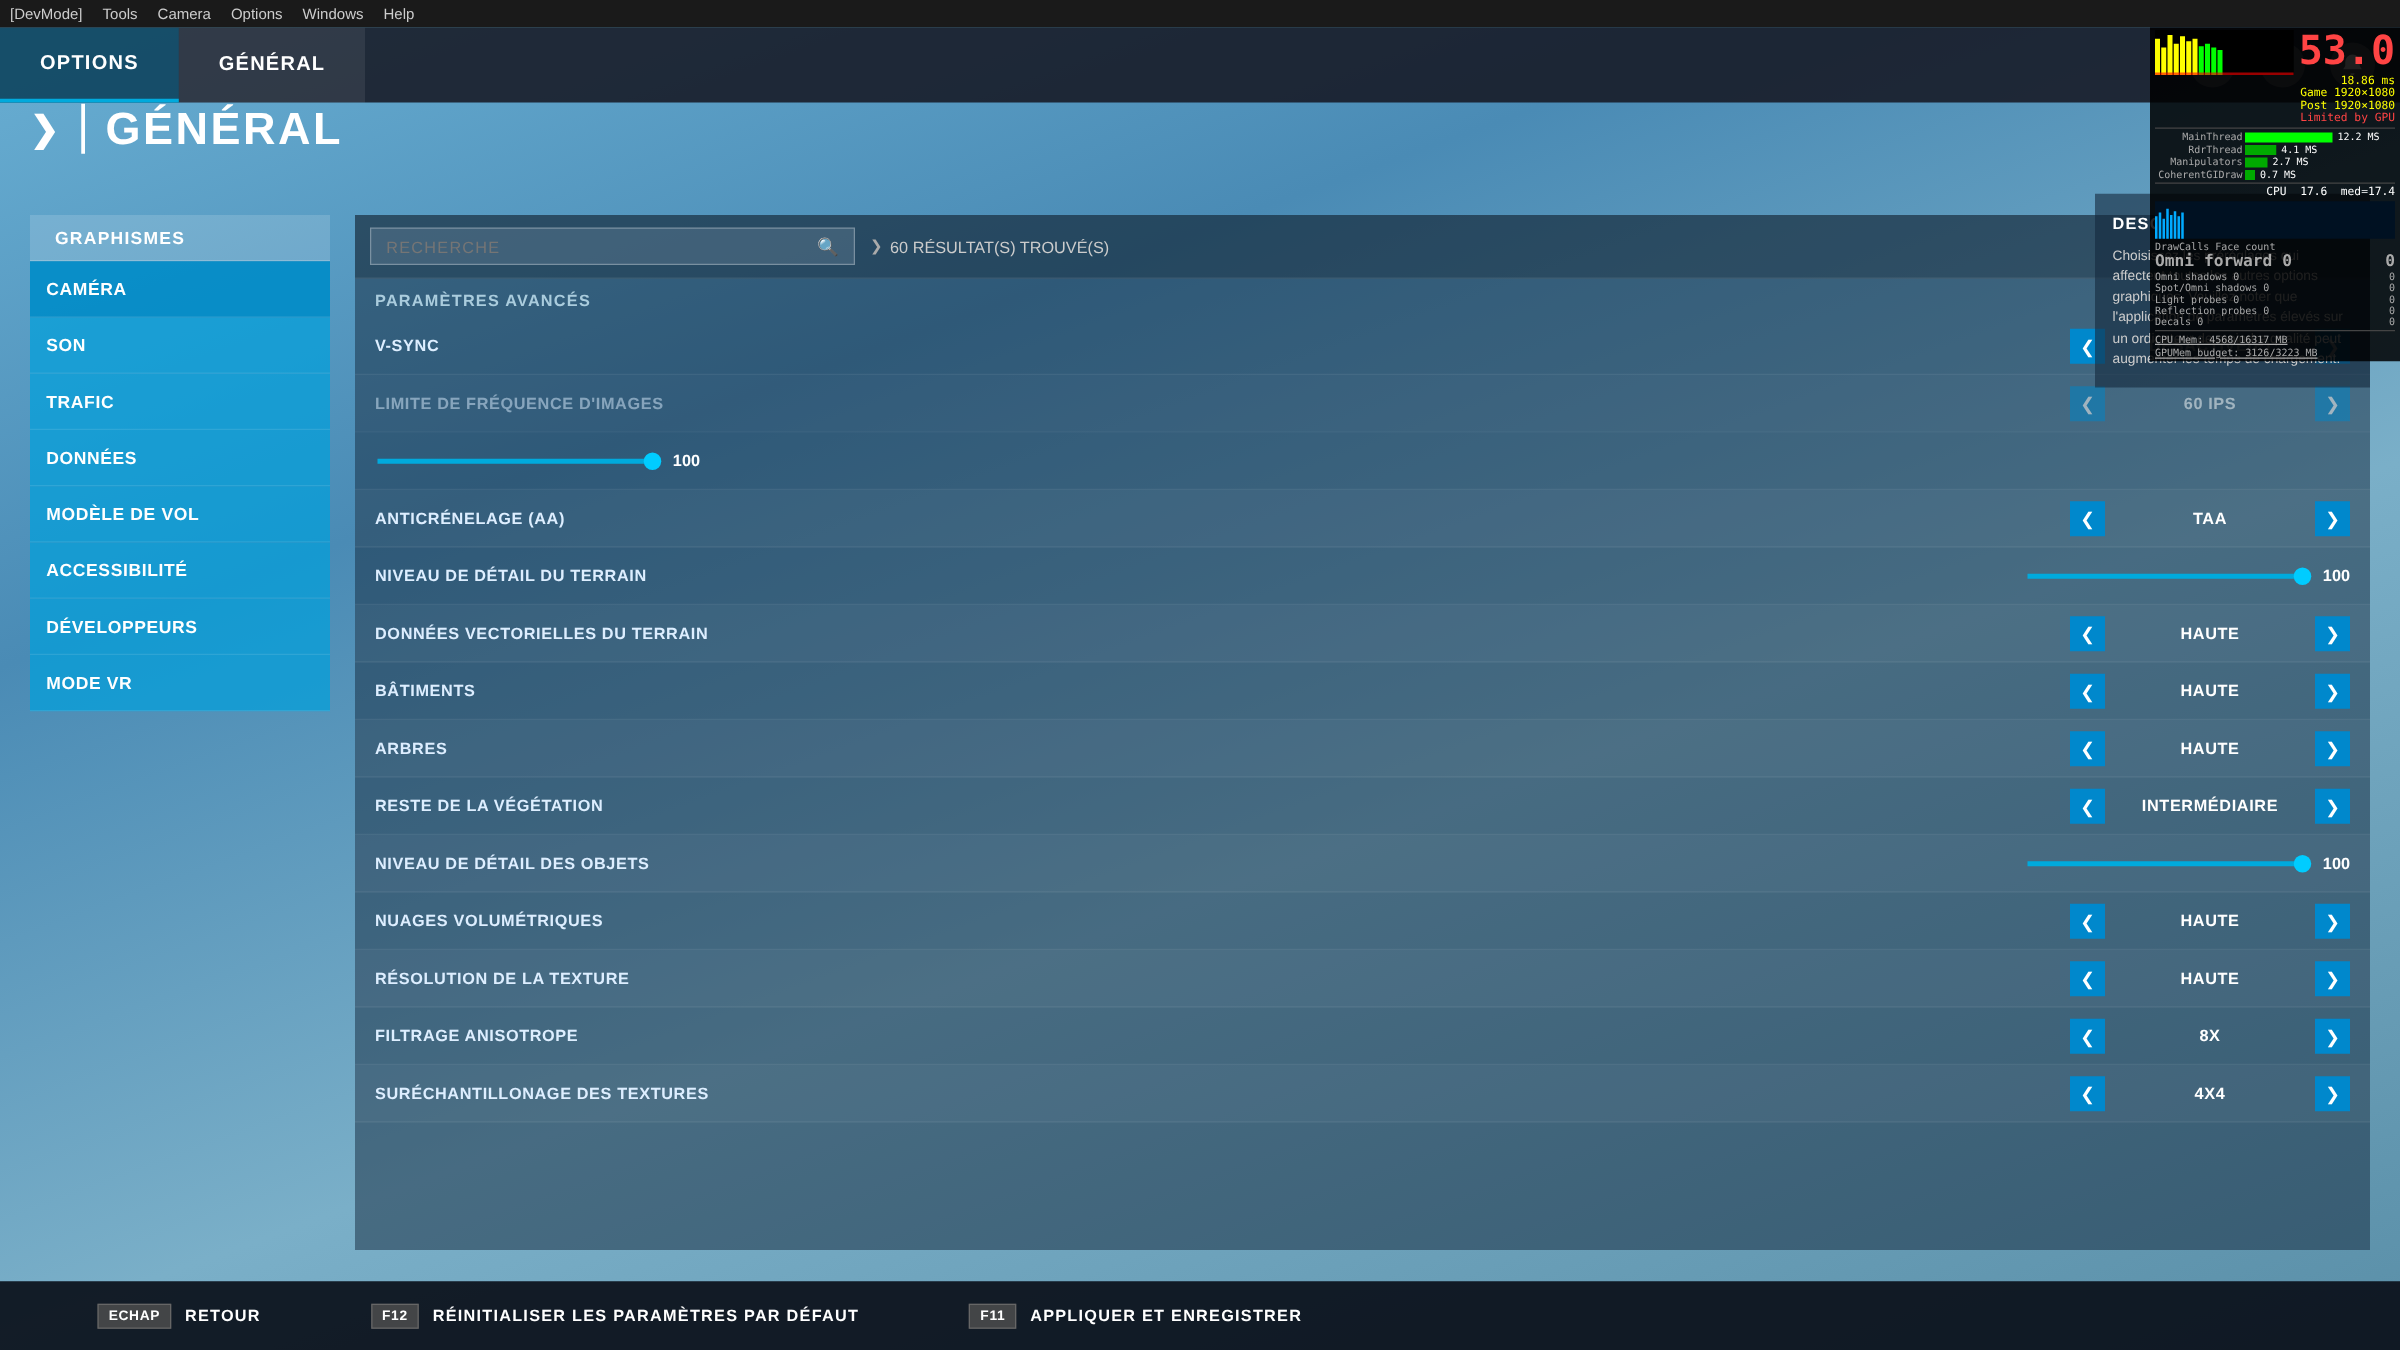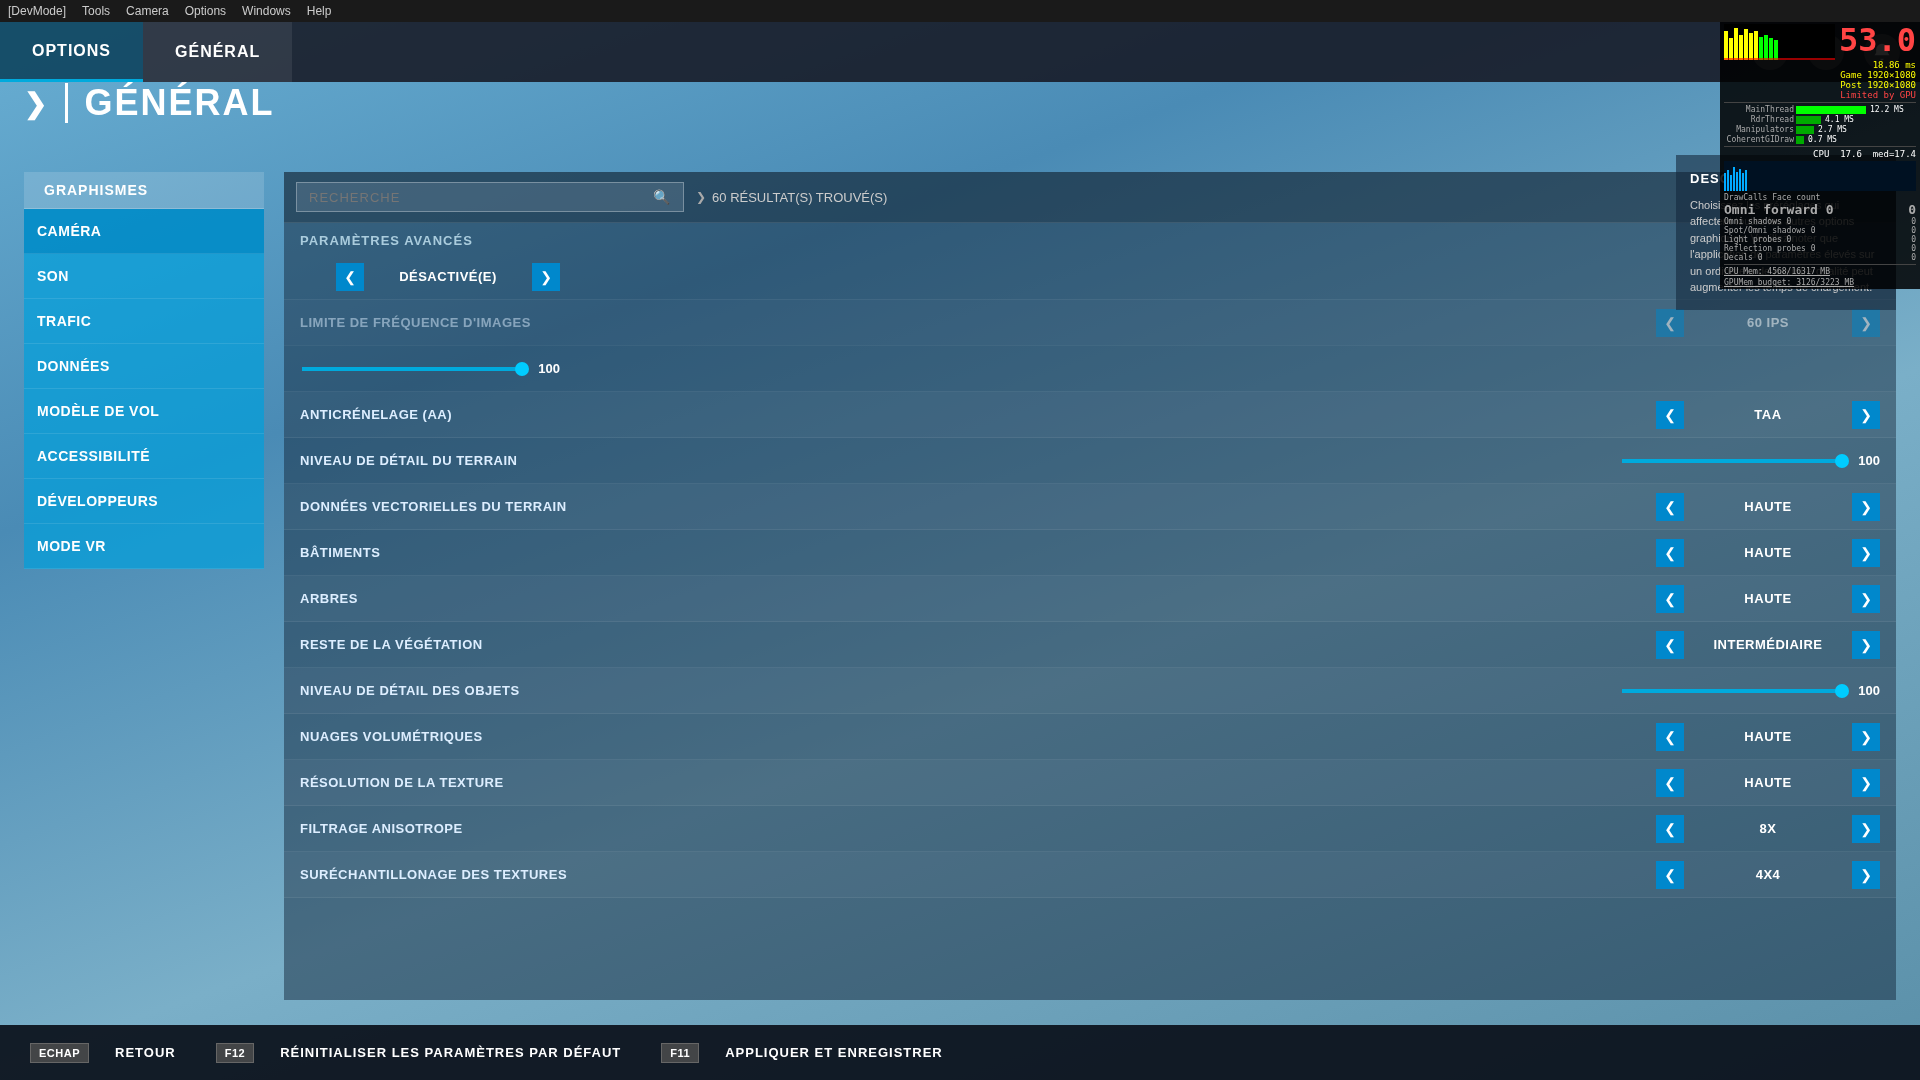--- a/index.html
+++ b/index.html
@@ -378,22 +378,23 @@
       height: 55px;
       background: rgba(10,15,25,0.92);
       display: flex;
       align-items: center;
       padding: 0 30px;
       gap: 40px;
     }
     .bottom-btn {
       display: flex;
       align-items: center;
-      gap: 26px;
+      gap: 11px;
       cursor: pointer;
+      margin-left: 48px;
     }
     .key-badge {
       background: rgba(80,80,80,0.8);
       border: 1px solid #666;
       color: #fff;
       font-size: 11px;
       font-weight: bold;
       padding: 3px 8px;
       letter-spacing: 0.5px;
     }
@@ -564,20 +565,21 @@
         <span class="results-arrow">❯</span>
         <span>60 RÉSULTAT(S) TROUVÉ(S)</span>
       </div>
     </div>
 
     <div class="section-heading">PARAMÈTRES AVANCÉS</div>
 
     <div id="settings-list">
 
       <div class="setting-row">
+        <span class="setting-label">V-SYNC</span>
         <div class="setting-control">
           <div class="ctrl-arrow">❮</div>
           <span class="ctrl-value">DÉSACTIVÉ(E)</span>
           <div class="ctrl-arrow">❯</div>
         </div>
       </div>
 
       <div class="setting-row disabled">
         <span class="setting-label">LIMITE DE FRÉQUENCE D'IMAGES</span>
         <div class="setting-control">

